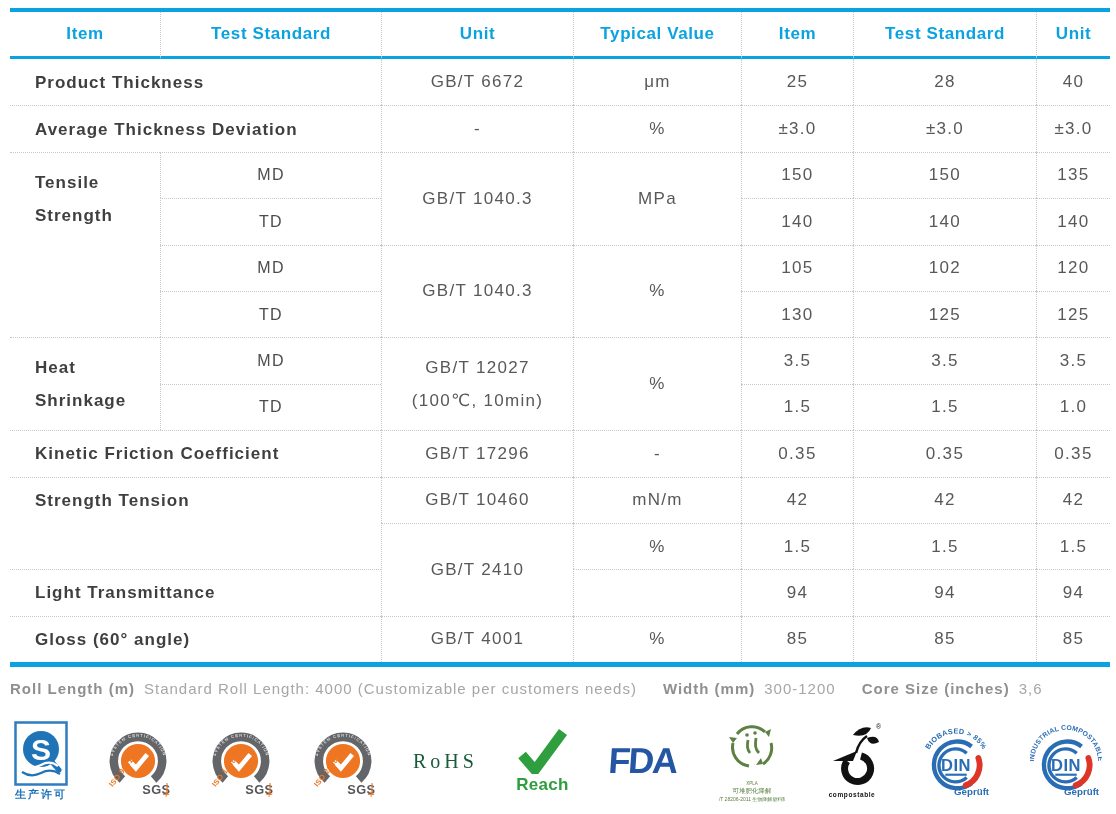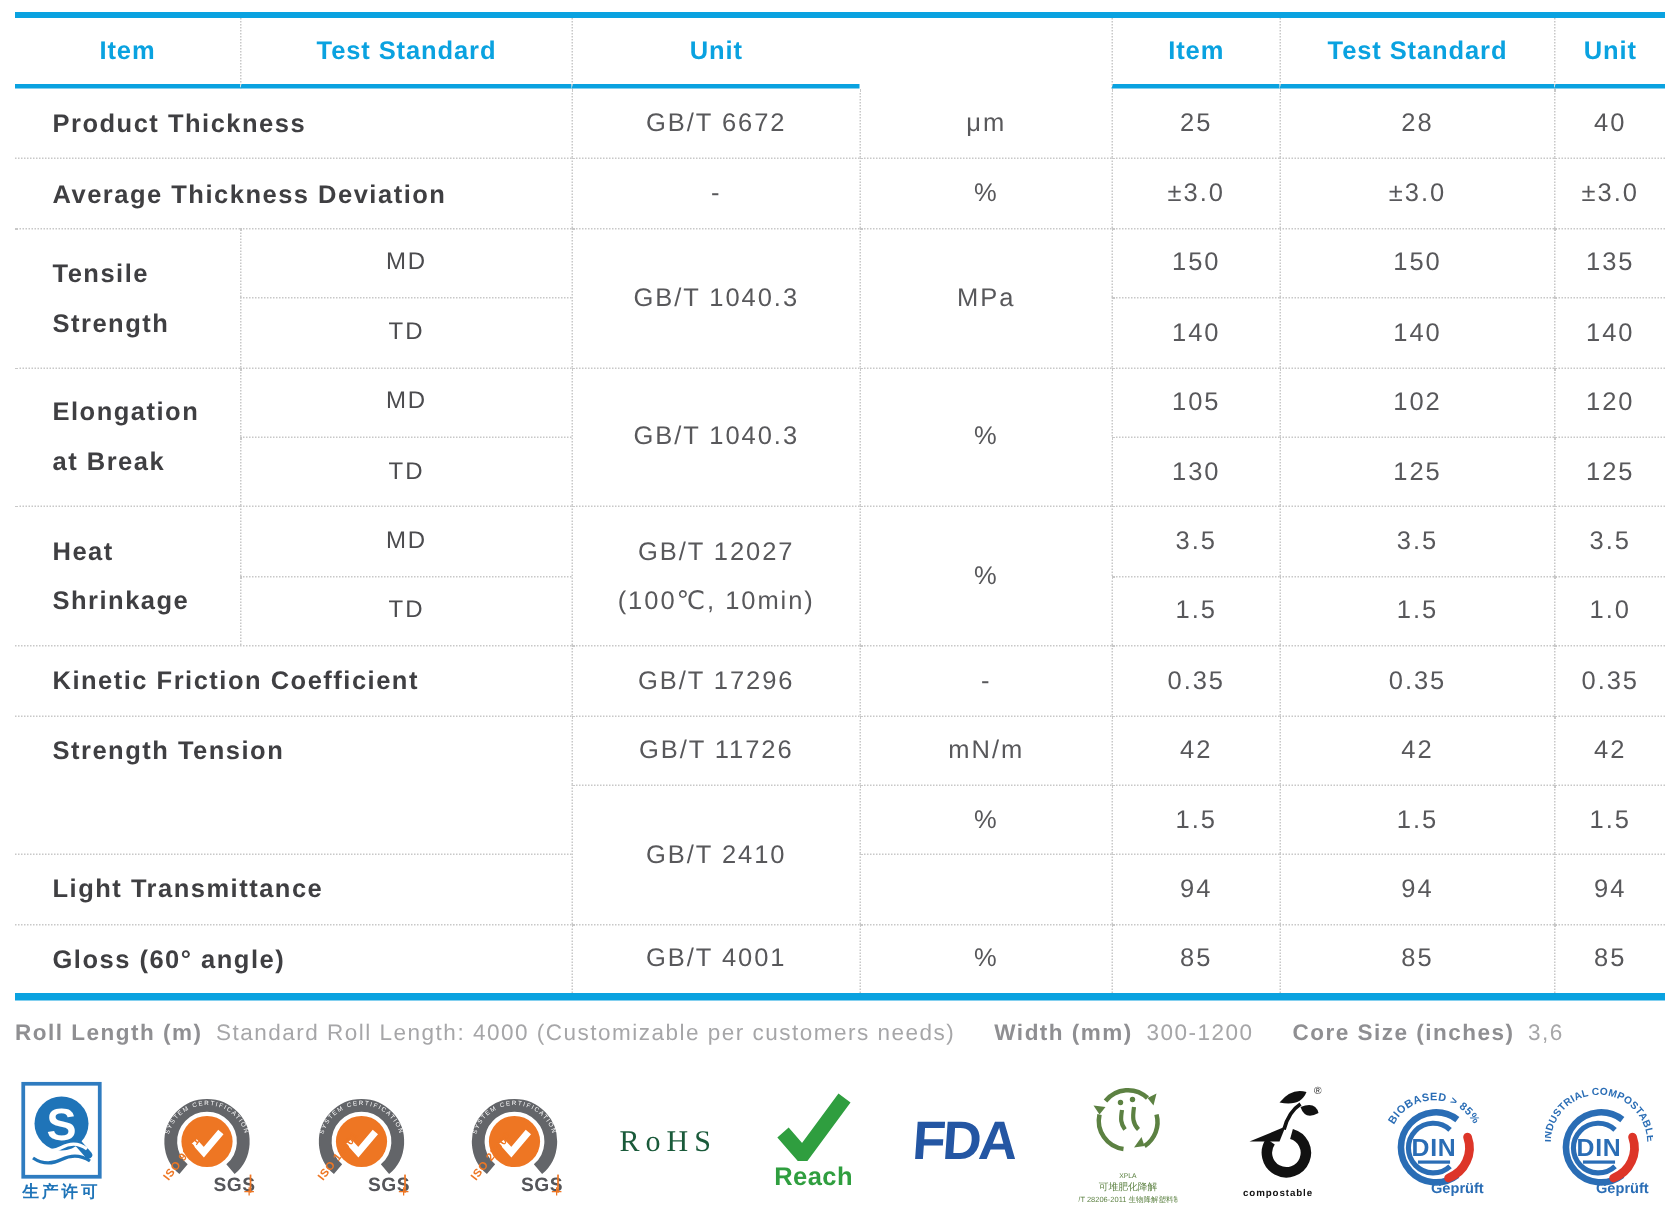--- a/index.html
+++ b/index.html
@@ -56,20 +56,21 @@
   .reach-label { color:#2f9e3f; font-weight:700; font-size:17px; margin-top:1px; letter-spacing:.3px; }
 </style>
 </head>
 <body>
 
 <div class="spec-table">
 
   <div class="hd" style="grid-area:1/1">Item</div>
   <div class="hd bl" style="grid-area:1/2">Test Standard</div>
   <div class="hd bl" style="grid-area:1/3">Unit</div>
+  <div class="hd bl" style="grid-area:1/4">Typical Value</div>
   <div class="hd bl" style="grid-area:1/5">Item</div>
   <div class="hd bl" style="grid-area:1/6">Test Standard</div>
   <div class="hd bl" style="grid-area:1/7">Unit</div>
 
   <div class="c item" style="grid-area:2/1/3/3">Product Thickness</div>
   <div class="c bl" style="grid-area:2/3">GB/T 6672</div>
   <div class="c bl" style="grid-area:2/4">μm</div>
   <div class="c bl" style="grid-area:2/5">25</div>
   <div class="c bl" style="grid-area:2/6">28</div>
   <div class="c bl" style="grid-area:2/7">40</div>
@@ -86,21 +87,20 @@
   <div class="c mid bl bt" style="grid-area:5/2">TD</div>
   <div class="c bl bt" style="grid-area:4/3/6/4">GB/T 1040.3</div>
   <div class="c bl bt" style="grid-area:4/4/6/5">MPa</div>
   <div class="c bl bt" style="grid-area:4/5">150</div>
   <div class="c bl bt" style="grid-area:4/6">150</div>
   <div class="c bl bt" style="grid-area:4/7">135</div>
   <div class="c bl bt" style="grid-area:5/5">140</div>
   <div class="c bl bt" style="grid-area:5/6">140</div>
   <div class="c bl bt" style="grid-area:5/7">140</div>
 
-  <div class="c item bt" style="grid-area:6/1/8/2">Elongation at Break</div>
   <div class="c mid bl bt" style="grid-area:6/2">MD</div>
   <div class="c mid bl bt" style="grid-area:7/2">TD</div>
   <div class="c bl bt" style="grid-area:6/3/8/4">GB/T 1040.3</div>
   <div class="c bl bt" style="grid-area:6/4/8/5">%</div>
   <div class="c bl bt" style="grid-area:6/5">105</div>
   <div class="c bl bt" style="grid-area:6/6">102</div>
   <div class="c bl bt" style="grid-area:6/7">120</div>
   <div class="c bl bt" style="grid-area:7/5">130</div>
   <div class="c bl bt" style="grid-area:7/6">125</div>
   <div class="c bl bt" style="grid-area:7/7">125</div>
@@ -121,21 +121,21 @@
   <div class="c bl bt" style="grid-area:9/7">1.0</div>
 
   <div class="c item bt" style="grid-area:10/1/11/3">Kinetic Friction Coefficient</div>
   <div class="c bl bt" style="grid-area:10/3">GB/T 17296</div>
   <div class="c bl bt" style="grid-area:10/4">-</div>
   <div class="c bl bt" style="grid-area:10/5">0.35</div>
   <div class="c bl bt" style="grid-area:10/6">0.35</div>
   <div class="c bl bt" style="grid-area:10/7">0.35</div>
 
   <div class="c item bt" style="grid-area:11/1/12/3">Strength Tension</div>
-  <div class="c bl bt" style="grid-area:11/3">GB/T 11726</div>
+  <div class="c bl bt" style="grid-area:11/3">GB/T 10460</div>
   <div class="c bl bt" style="grid-area:11/4">mN/m</div>
   <div class="c bl bt" style="grid-area:11/5">42</div>
   <div class="c bl bt" style="grid-area:11/6">42</div>
   <div class="c bl bt" style="grid-area:11/7">42</div>
 
   <div class="c bl bt" style="grid-area:12/3/14/4">GB/T 2410</div>
   <div class="c bl bt" style="grid-area:12/4">%</div>
   <div class="c bl bt" style="grid-area:12/5">1.5</div>
   <div class="c bl bt" style="grid-area:12/6">1.5</div>
   <div class="c bl bt" style="grid-area:12/7">1.5</div>

